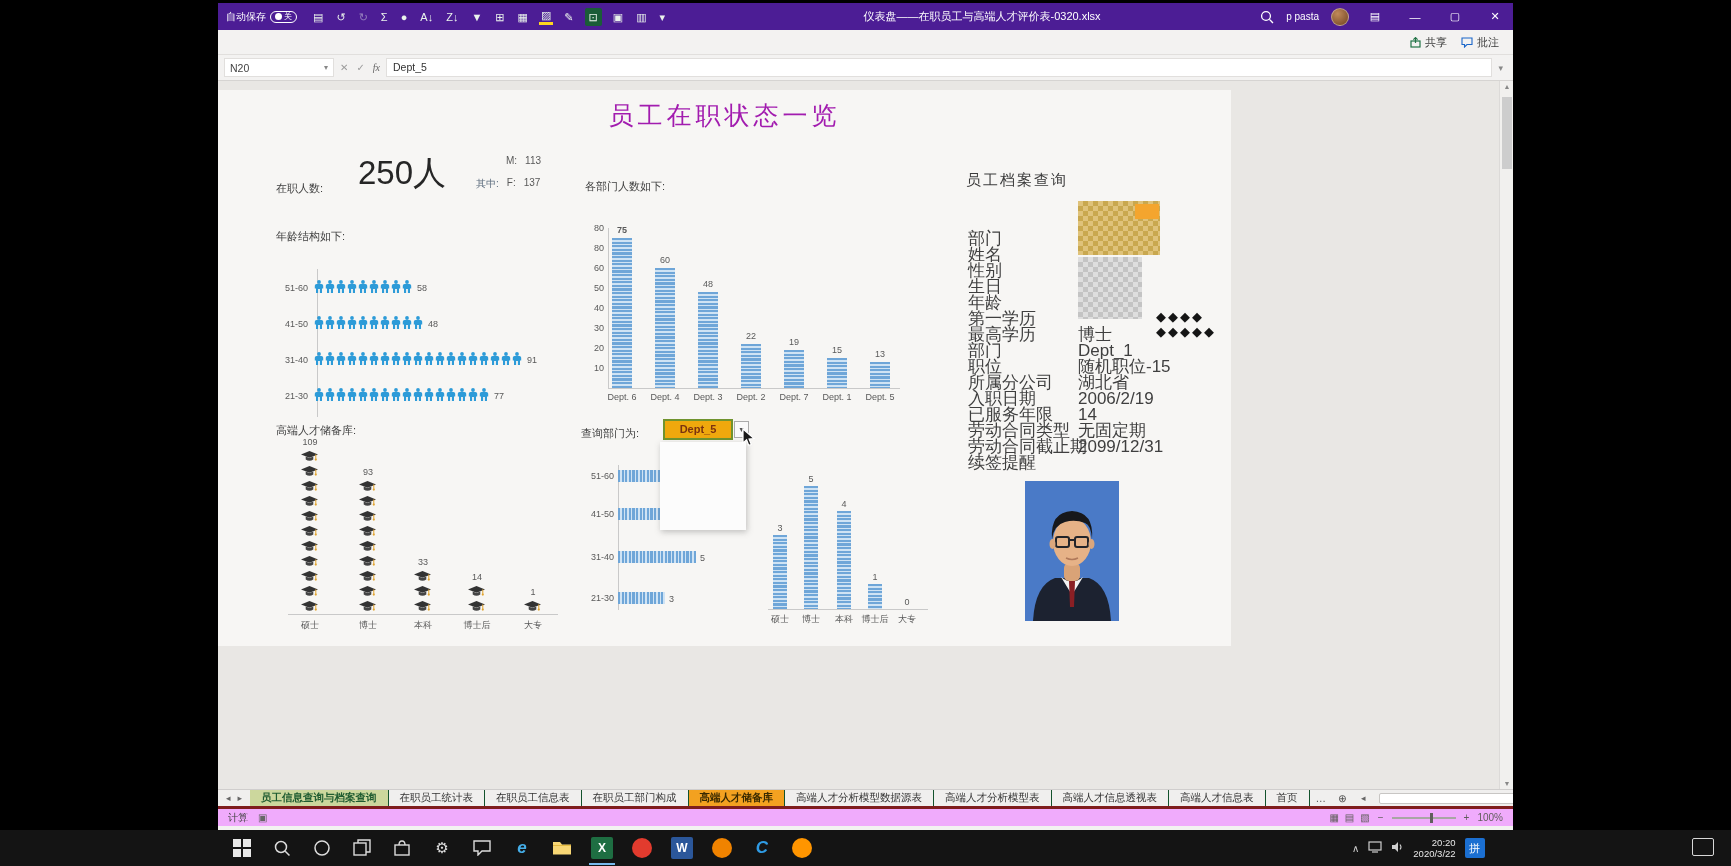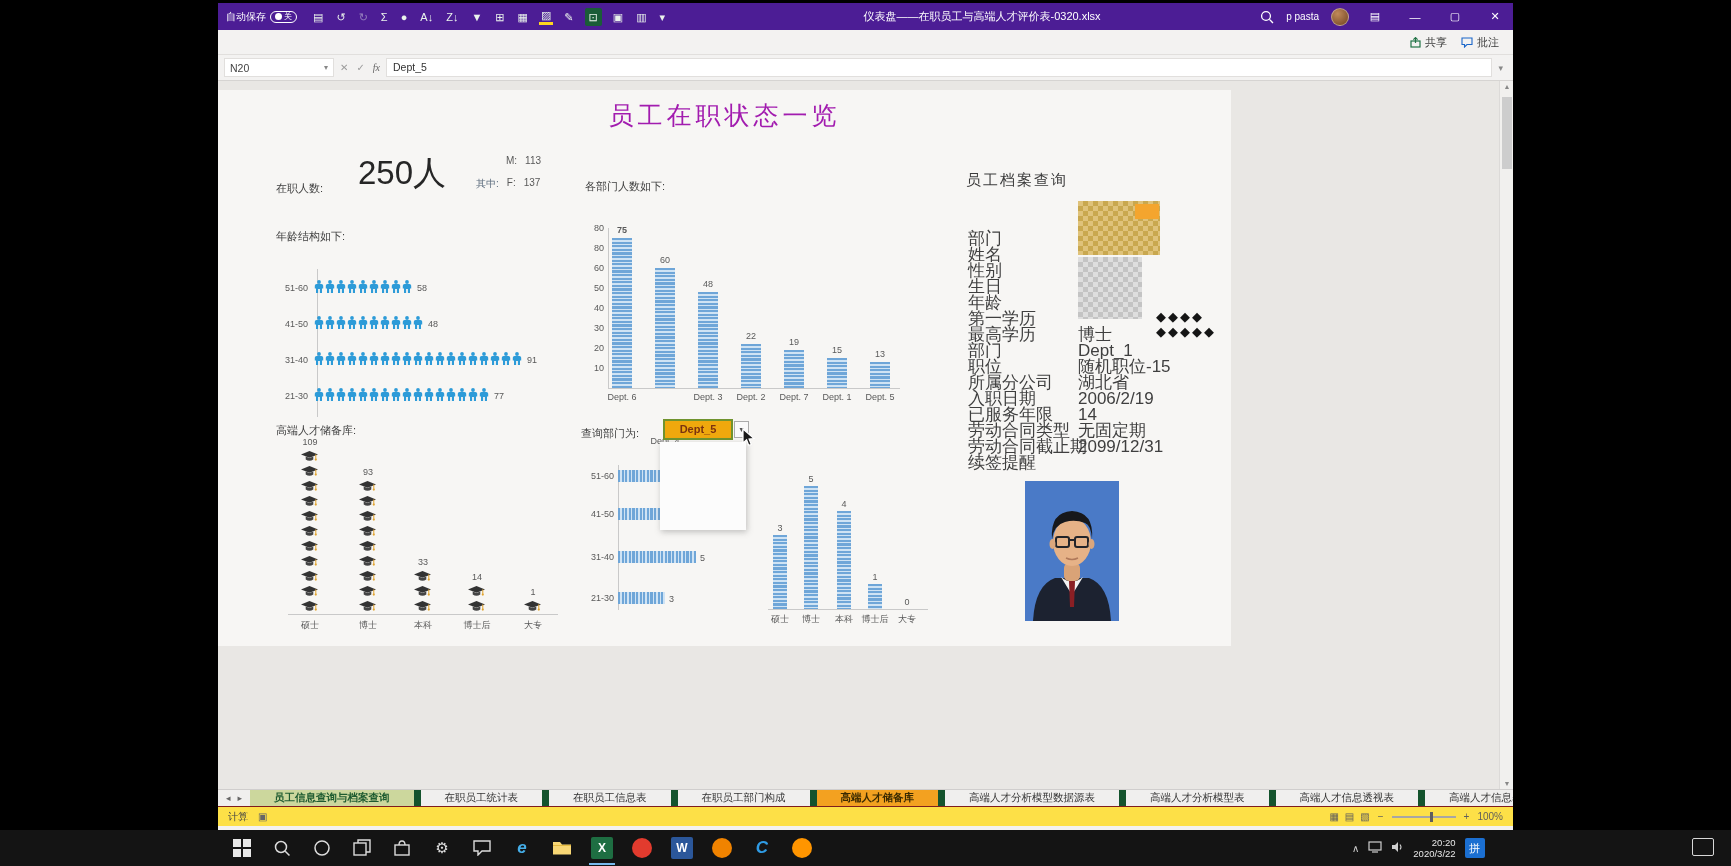--- a/index.html
+++ b/index.html
@@ -83,29 +83,29 @@
   .diamonds { font-size:13px; color:#151515; letter-spacing:2px; line-height:15px; }
 
   
   .vscroll { position:absolute; right:0; top:0; width:14px; height:708px; background:#f1f0ee; border-left:1px solid #dcdad8; }
   .vscroll .arr { position:absolute; left:0; width:14px; text-align:center; font-size:7px; color:#888; }
   .vthumb { position:absolute; left:2px; top:16px; width:10px; height:72px; background:#cdcdcd; }
 
   
   .tabstrip { height:17px; background:#f0efee; border-top:1px solid #d0cecd; display:flex; align-items:stretch; font-size:10.5px; color:#333; overflow:hidden; }
   .tnav { display:flex; align-items:center; gap:7px; padding:0 8px; color:#666; font-size:9px; }
-  .stab { display:flex; align-items:center; padding:0 24px; border-right:7px solid #14532d; white-space:nowrap; background:#f0efee; }
+  .stab { display:flex; align-items:center; padding:0 11px; border-right:1px solid #14532d; white-space:nowrap; background:#f0efee; }
   .stab.active-green { background:#ccd79d; color:#1e5b30; font-weight:bold; }
   .stab.orange { background:#f3a120; color:#3a2a00; font-weight:bold; }
   .tmore { display:flex; align-items:center; padding:0 6px; color:#555; }
   .tend { margin-left:auto; display:flex; align-items:center; gap:6px; padding-right:4px; }
   .hscroll { width:150px; height:11px; background:#fff; border:1px solid #c8c6c4; border-radius:2px; }
 
   
-  .statusbar { height:20px; background:#fde047; border-top:1px solid #7f1d1d; display:flex; align-items:center; font-size:10px; color:#444; padding:0 10px; }
+  .statusbar { height:20px; background:#f0abfc; border-top:3px solid #7f1d1d; display:flex; align-items:center; font-size:10px; color:#444; padding:0 10px; }
   .sb-right { margin-left:auto; display:flex; align-items:center; gap:8px; color:#605e5c; }
   .sb-views { display:flex; gap:6px; font-size:10px; }
   .zoomtrack { position:relative; width:64px; height:2px; background:#a8a6a4; }
   .zoomthumb { position:absolute; left:60%; top:-4px; width:3px; height:10px; background:#605e5c; }
 
   
   .taskbar { position:absolute; left:0; top:830px; width:1731px; height:36px; background:#141414; }
   .tb-icons { position:absolute; left:222px; top:0; height:36px; display:flex; align-items:center; }
   .tb-ic { position:relative; width:40px; height:36px; display:flex; align-items:center; justify-content:center; }
   .tb-ic .under { position:absolute; bottom:1px; left:7px; width:26px; height:2px; background:#76b9ed; }
@@ -471,21 +471,21 @@
           <div class="tick-y" style="top: 102px;">30</div>
           <div class="tick-y" style="top: 122px;">20</div>
           <div class="tick-y" style="top: 142px;">10</div>
           <div class="axis-v" style="left: 22px; top: 7px; height: 160px;"></div>
           <div class="axis-h" style="left: 22px; top: 167px; width: 292px;"></div>
           <div class="vbar" style="left: 26px; top: 17px; width: 20px; height: 150px;"></div>
           <div class="vallab" style="left: 18px; top: 4px; width: 36px; font-weight: bold;">75</div>
           <div class="xlab" style="left: 14px; top: 171px; width: 44px;">Dept. 6</div>
           <div class="vbar" style="left: 69px; top: 47px; width: 20px; height: 120px;"></div>
           <div class="vallab" style="left: 61px; top: 34px; width: 36px;">60</div>
-          <div class="xlab" style="left: 57px; top: 171px; width: 44px; margin-top: 44px;">Dept. 4</div>
+          <div class="xlab" style="left: 57px; top: 171px; width: 44px;">Dept. 4</div>
           <div class="vbar" style="left: 112px; top: 71px; width: 20px; height: 96px;"></div>
           <div class="vallab" style="left: 104px; top: 58px; width: 36px;">48</div>
           <div class="xlab" style="left: 100px; top: 171px; width: 44px;">Dept. 3</div>
           <div class="vbar" style="left: 155px; top: 123px; width: 20px; height: 44px;"></div>
           <div class="vallab" style="left: 147px; top: 110px; width: 36px;">22</div>
           <div class="xlab" style="left: 143px; top: 171px; width: 44px;">Dept. 2</div>
           <div class="vbar" style="left: 198px; top: 129px; width: 20px; height: 38px;"></div>
           <div class="vallab" style="left: 190px; top: 116px; width: 36px;">19</div>
           <div class="xlab" style="left: 186px; top: 171px; width: 44px;">Dept. 7</div>
           <div class="vbar" style="left: 241px; top: 137px; width: 20px; height: 30px;"></div>

